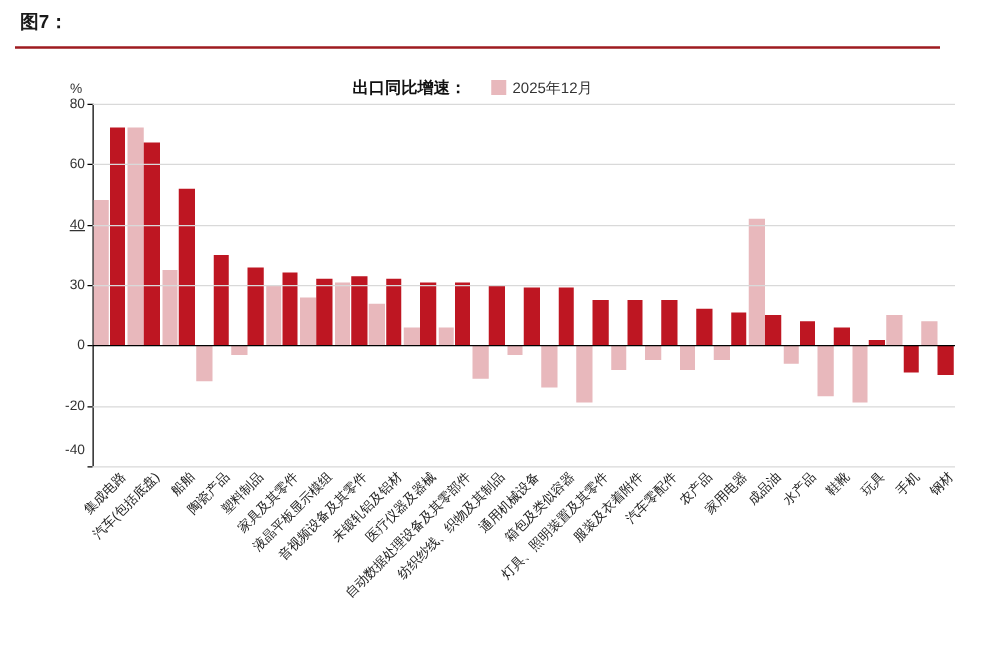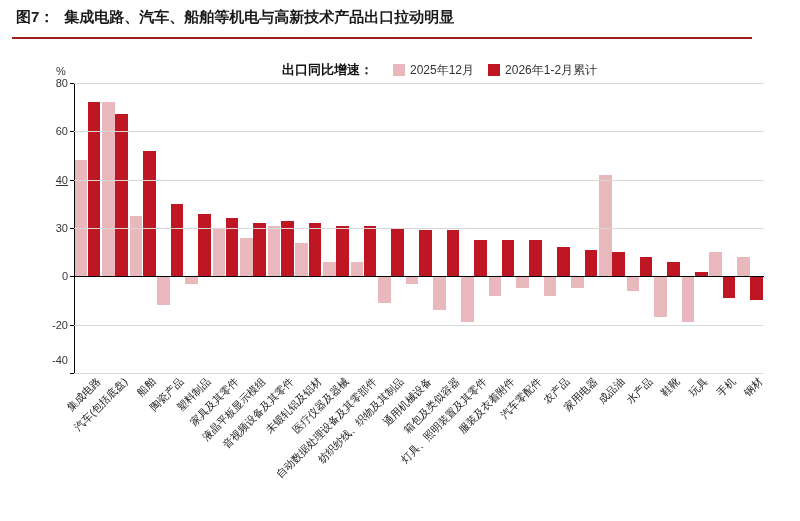--- a/index.html
+++ b/index.html
@@ -175,36 +175,31 @@
   .footer .src-label { font-weight: bold; }
   .footer .src-sep { display: inline-block; width: 10px; }
 </style>
 </head>
 <body>
 
 <div class="page">
 
   <div class="title-bar">
     <span class="title-tag">图7：</span>
-    <span class="title-text">集成电路、汽车、船舶等机电与高新技术产品出口拉动明显</span>
   </div>
 
   <div class="chart-wrap">
 
     <div class="unit-label">%</div>
 
     <div class="legend">
       <span class="legend-title">出口同比增速：</span>
       <span class="legend-item">
         <span class="legend-swatch" style="background:#e8b8bc"></span>
         <span>2025年12月</span>
-      </span>
-      <span class="legend-item">
-        <span class="legend-swatch" style="background:#be1622"></span>
-        <span>2026年1-2月累计</span>
       </span>
     </div>
 
     <div class="plot" id="plot">
       <div class="yaxis"></div>
       <div class="bars" id="bars">
           <div class="group" style="left: 0px; width: 27.6px;">
             <div class="bar light" title="集成电路 2025年12月: 48" style="top: 77.3333px; height: 116px; background: rgb(232, 184, 188);"></div>
             <div class="bar dark" title="集成电路 2026年1-2月累计: 72" style="top: 19.3333px; height: 174px; background: rgb(190, 22, 34);"></div>
           </div>

